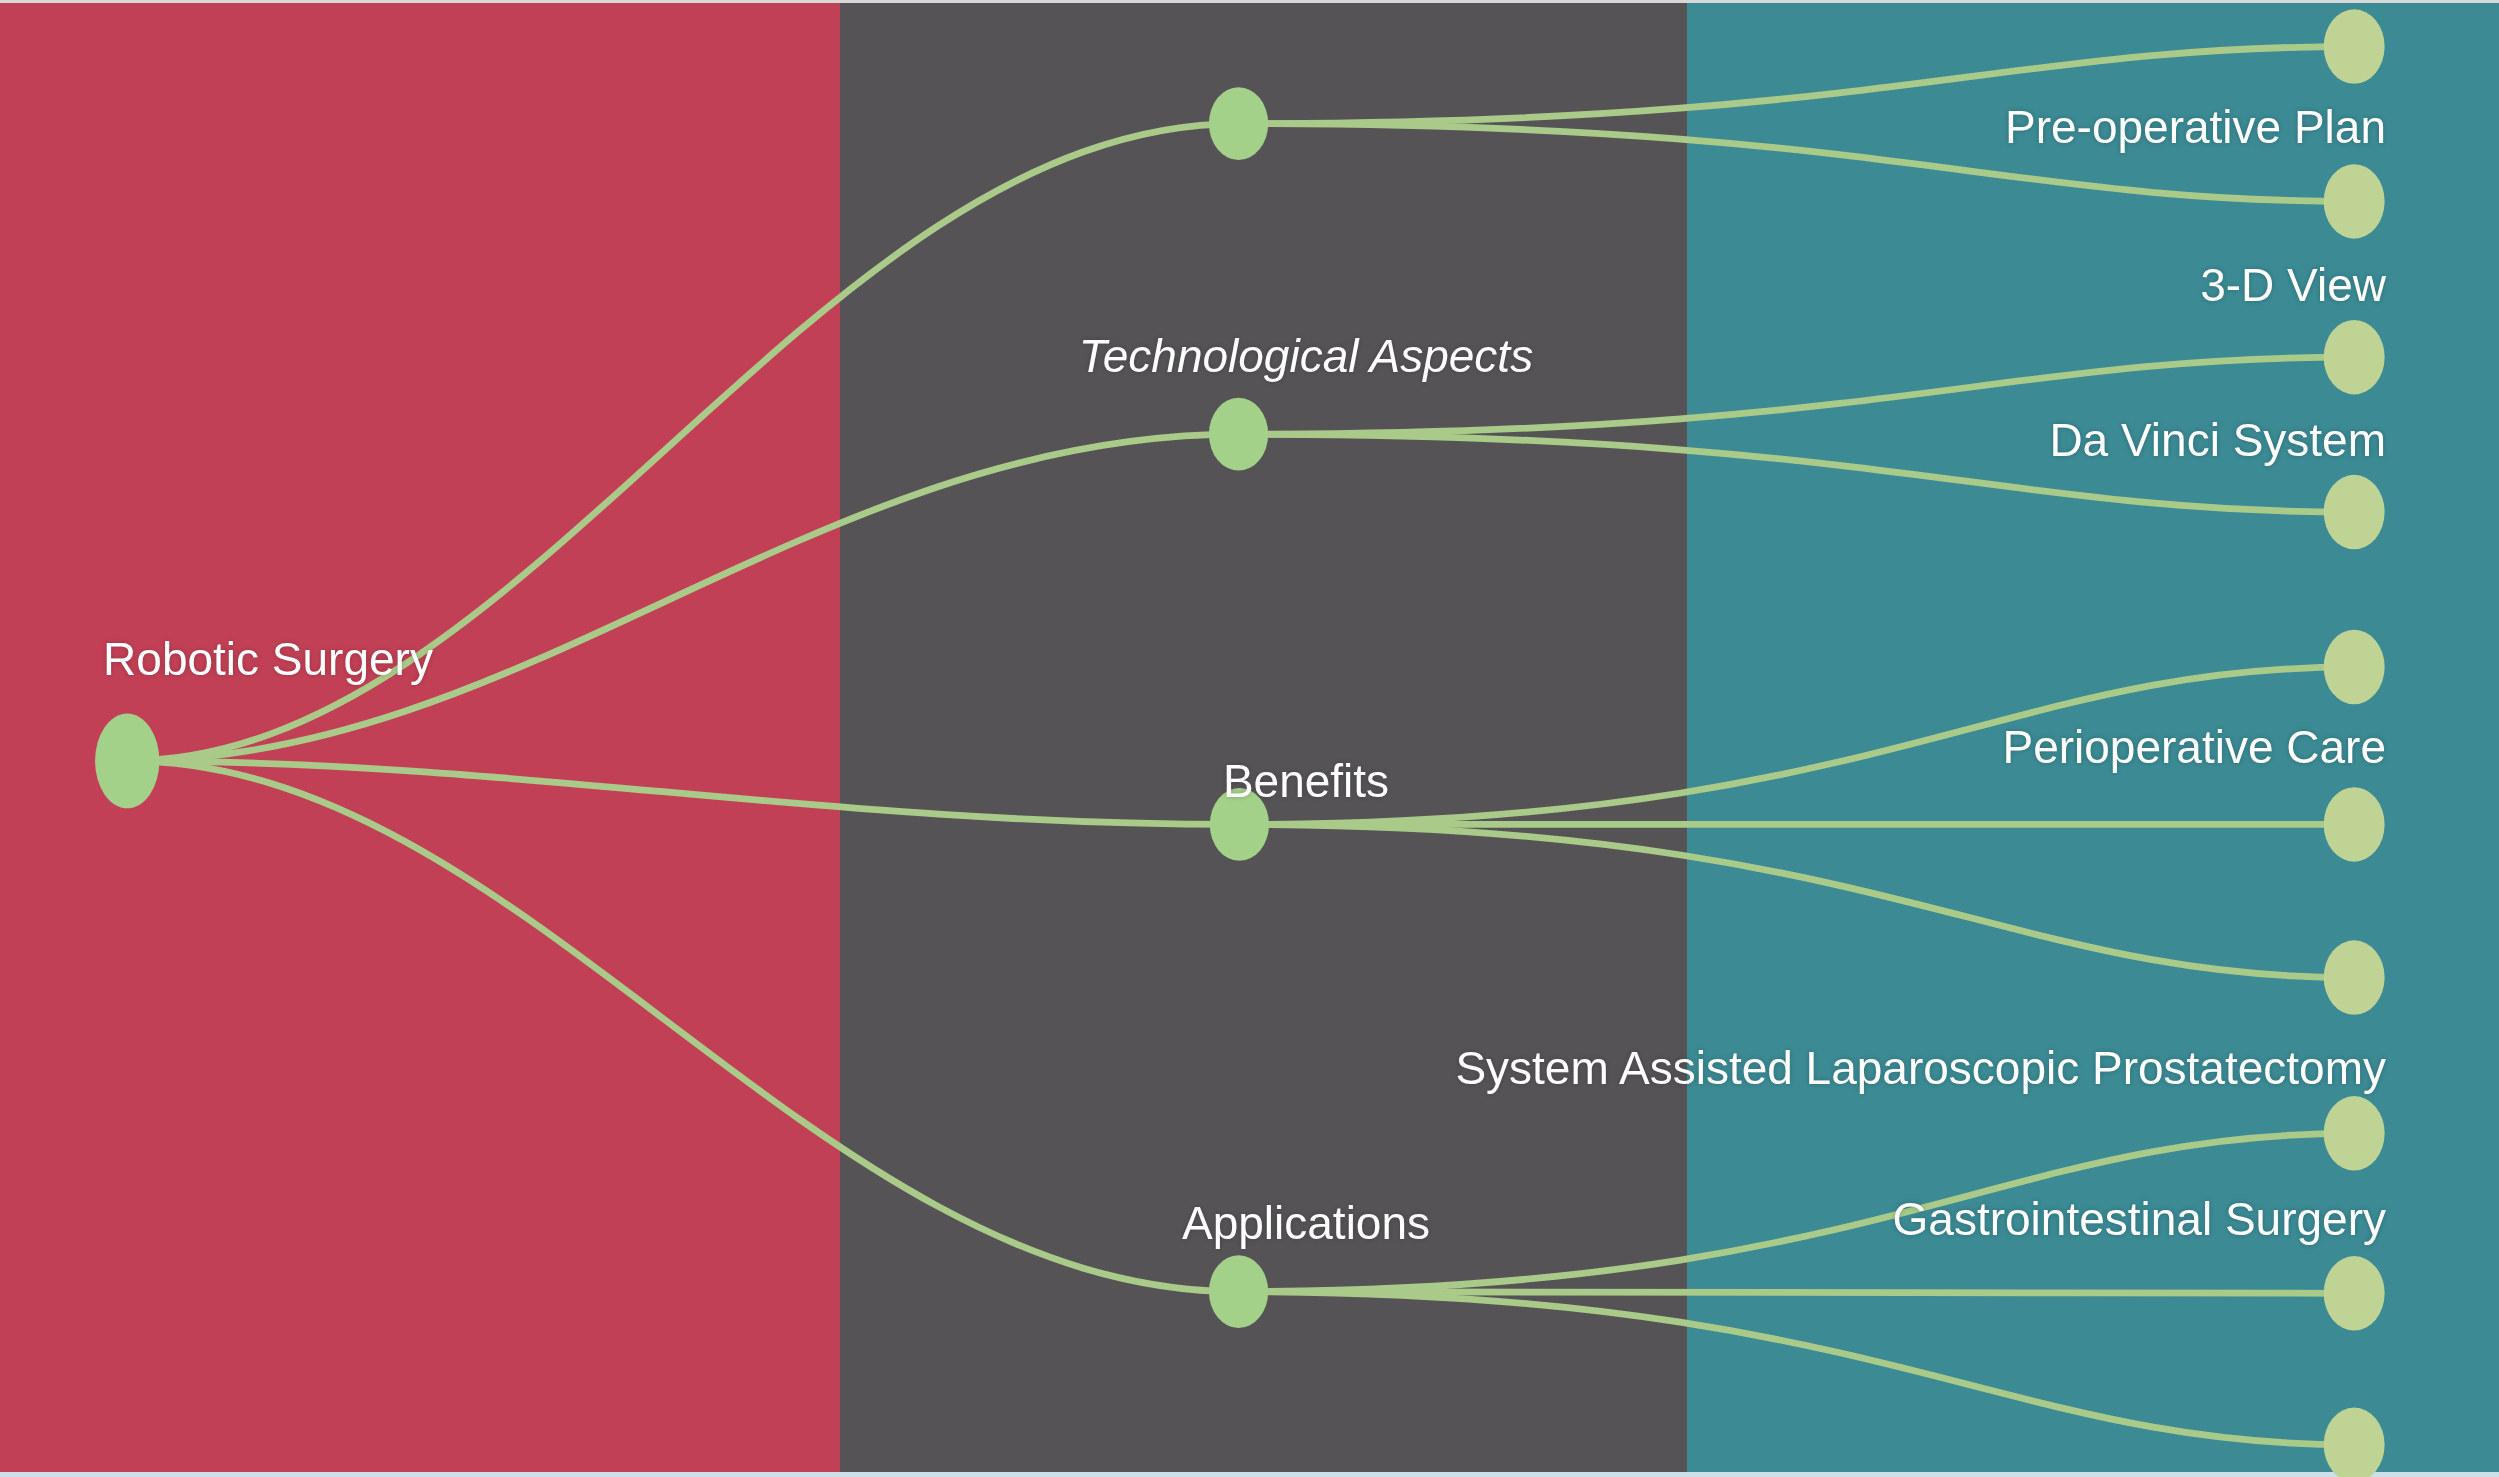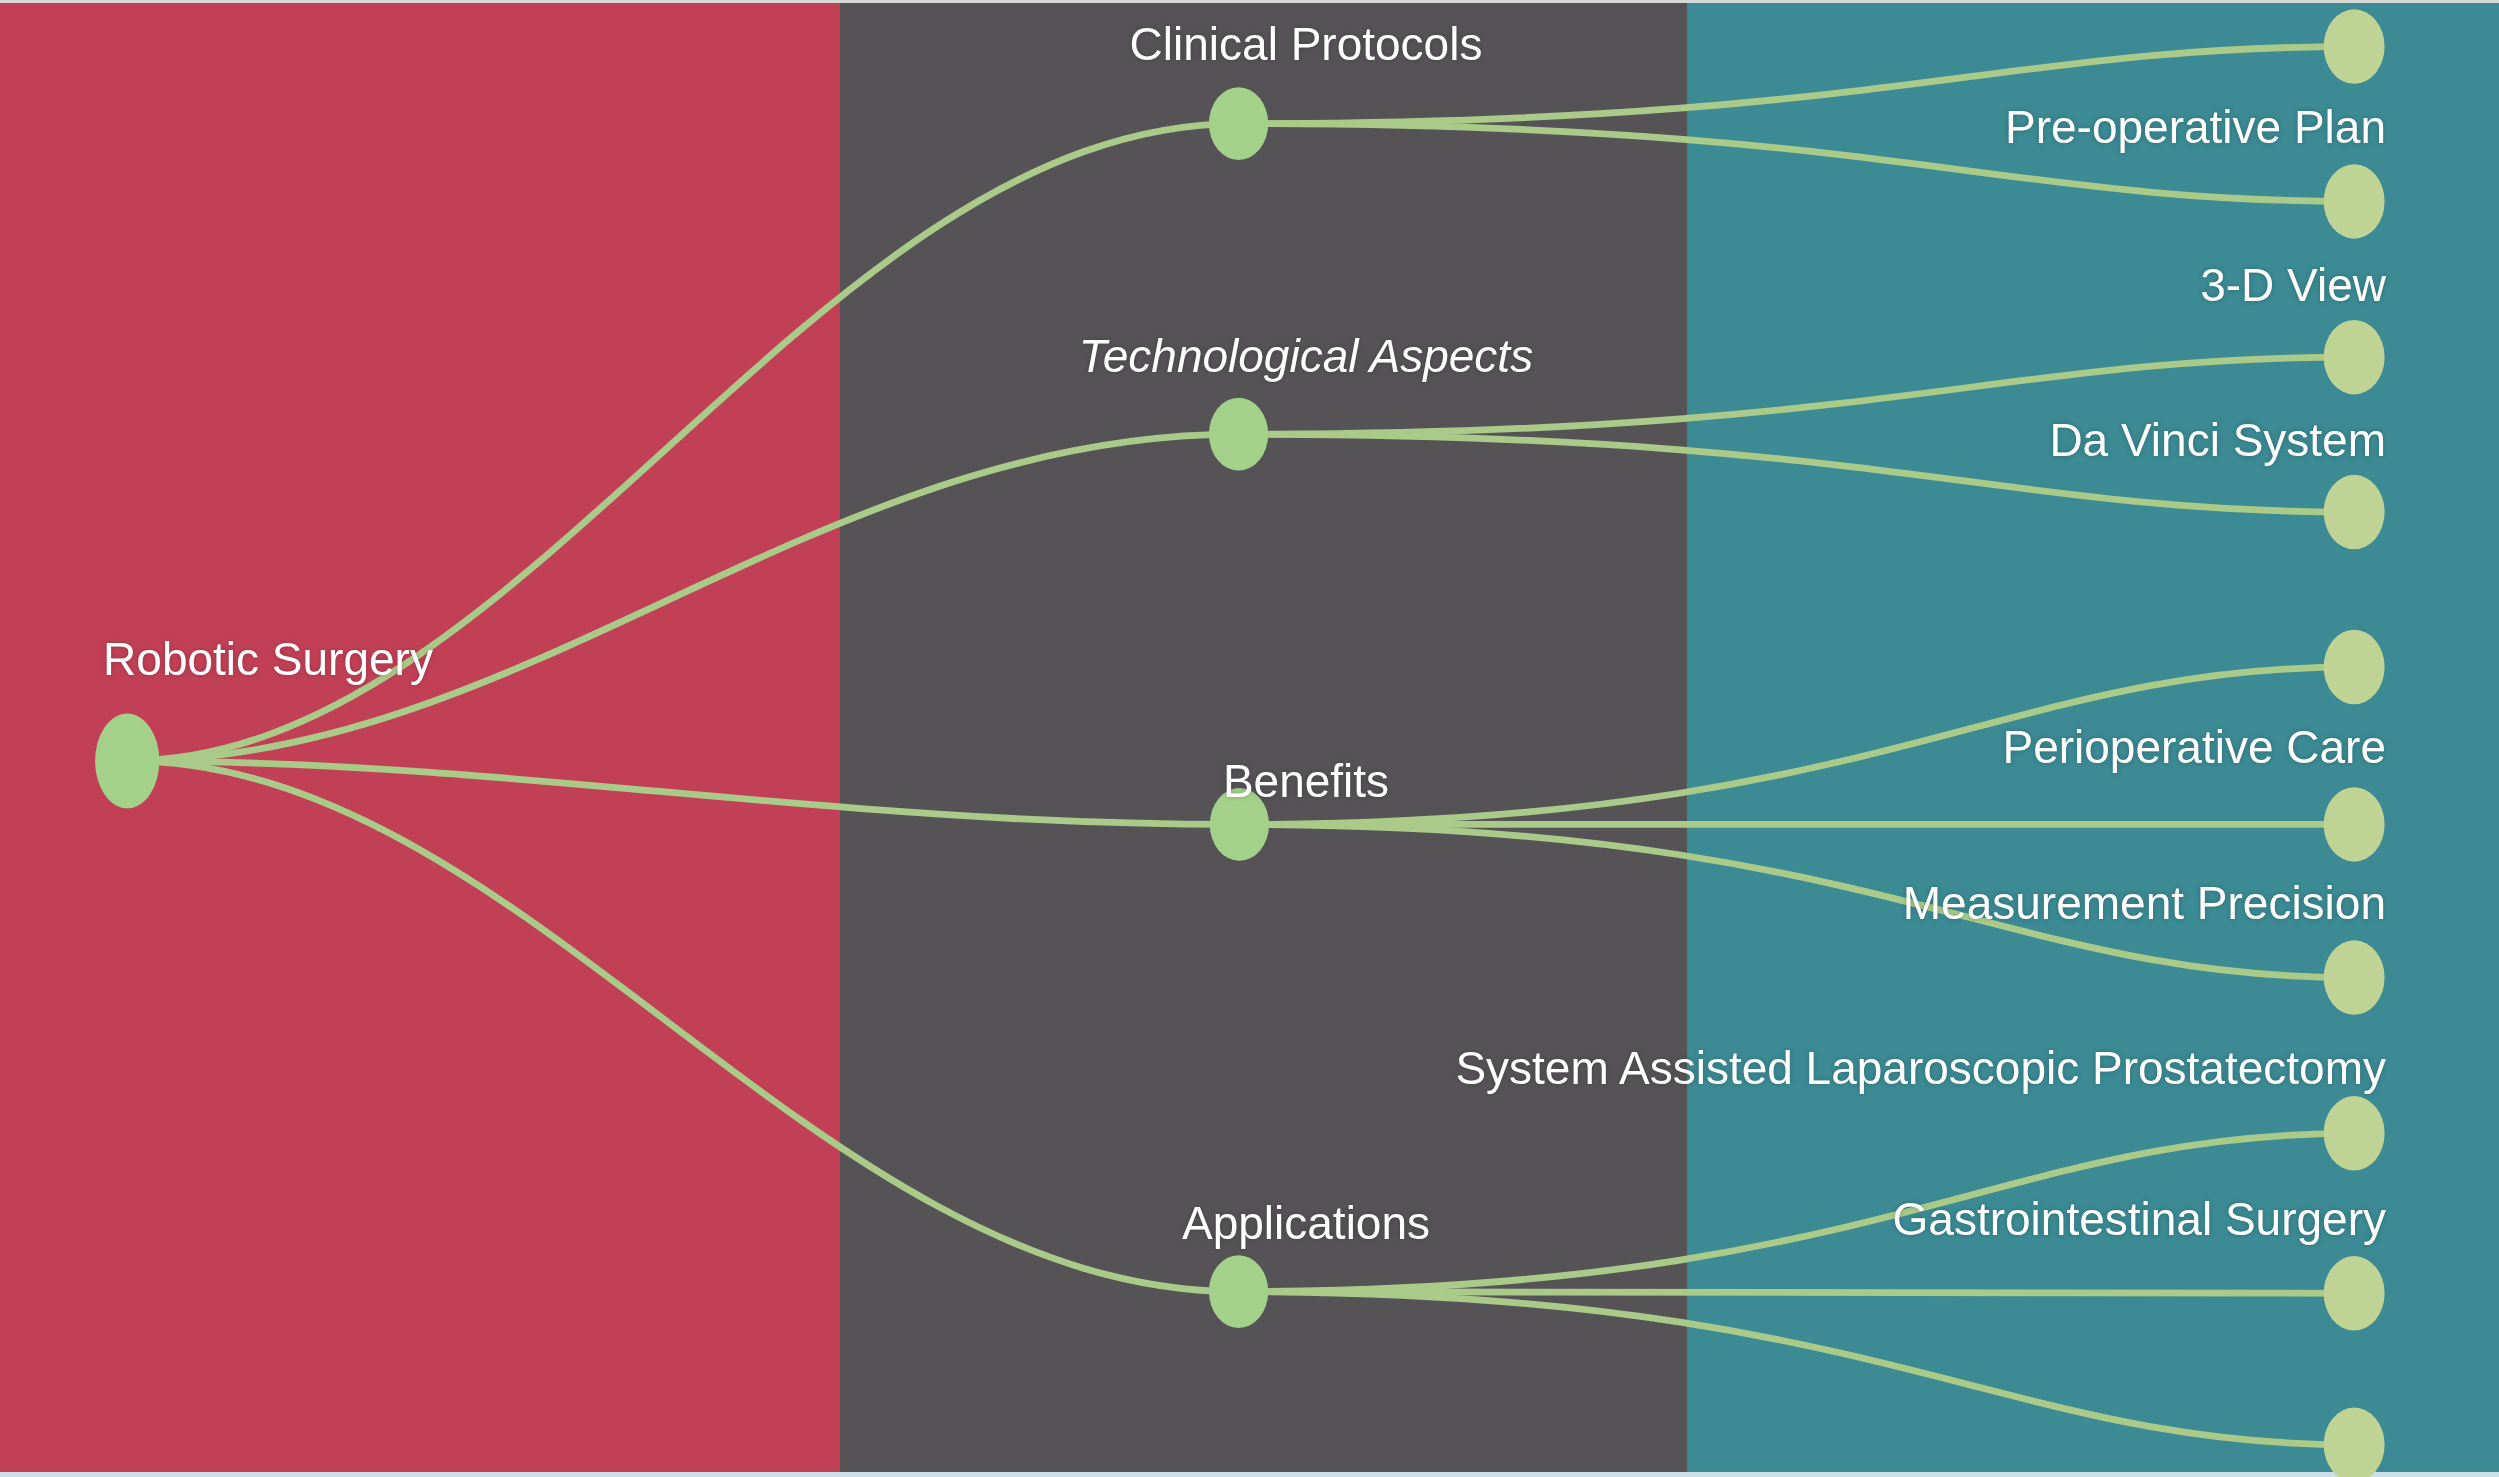--- a/index.html
+++ b/index.html
@@ -59,26 +59,24 @@
       <ellipse cx="2781" cy="788" rx="36" ry="44" fill="#bfd494"></ellipse>
       <ellipse cx="2781" cy="974" rx="36" ry="44" fill="#bfd494"></ellipse>
       <ellipse cx="2781" cy="1155" rx="36" ry="44" fill="#bfd494"></ellipse>
       <ellipse cx="1463" cy="1526" rx="35" ry="43" fill="#a3d189"></ellipse>
       <ellipse cx="2781" cy="1339" rx="36" ry="44" fill="#bfd494"></ellipse>
       <ellipse cx="2781" cy="1528" rx="36" ry="44" fill="#bfd494"></ellipse>
       <ellipse cx="2781" cy="1707" rx="36" ry="44" fill="#bfd494"></ellipse>
     </svg>
   <div class="labels" id="labels">
       <div class="label center" style="left: 268px; top: 659px; color: rgb(255, 255, 255); font-size: 46px;">Robotic Surgery</div>
-      <div class="label center" style="left: 1306px; top: 44px; color: rgb(255, 255, 255); font-size: 46px;">Clinical Protocols</div>
       <div class="label right" style="right: 114px; top: 127px; color: rgb(255, 255, 255); font-size: 46px;">Pre-operative Plan</div>
       <div class="label center" style="left: 1306px; top: 356px; color: rgb(255, 255, 255); font-size: 46px; font-style: italic;">Technological Aspects</div>
       <div class="label right" style="right: 114px; top: 285px; color: rgb(255, 255, 255); font-size: 46px;">3-D View</div>
       <div class="label right" style="right: 114px; top: 440px; color: rgb(255, 255, 255); font-size: 46px;">Da Vinci System</div>
       <div class="label center" style="left: 1306px; top: 753px; color: rgb(255, 255, 255); font-size: 46px; margin-top: 28px;">Benefits</div>
       <div class="label right" style="right: 114px; top: 747px; color: rgb(255, 255, 255); font-size: 46px;">Perioperative Care</div>
-      <div class="label right" style="right: 114px; top: 903px; color: rgb(255, 255, 255); font-size: 46px;">Measurement Precision</div>
       <div class="label center" style="left: 1306px; top: 1223px; color: rgb(255, 255, 255); font-size: 46px;">Applications</div>
       <div class="label right" style="right: 114px; top: 1068px; color: rgb(255, 255, 255); font-size: 46px;">System Assisted Laparoscopic Prostatectomy</div>
       <div class="label right" style="right: 114px; top: 1219px; color: rgb(255, 255, 255); font-size: 46px;">Gastrointestinal Surgery</div>
     </div>
 </div>
 
 
 </body></html>

